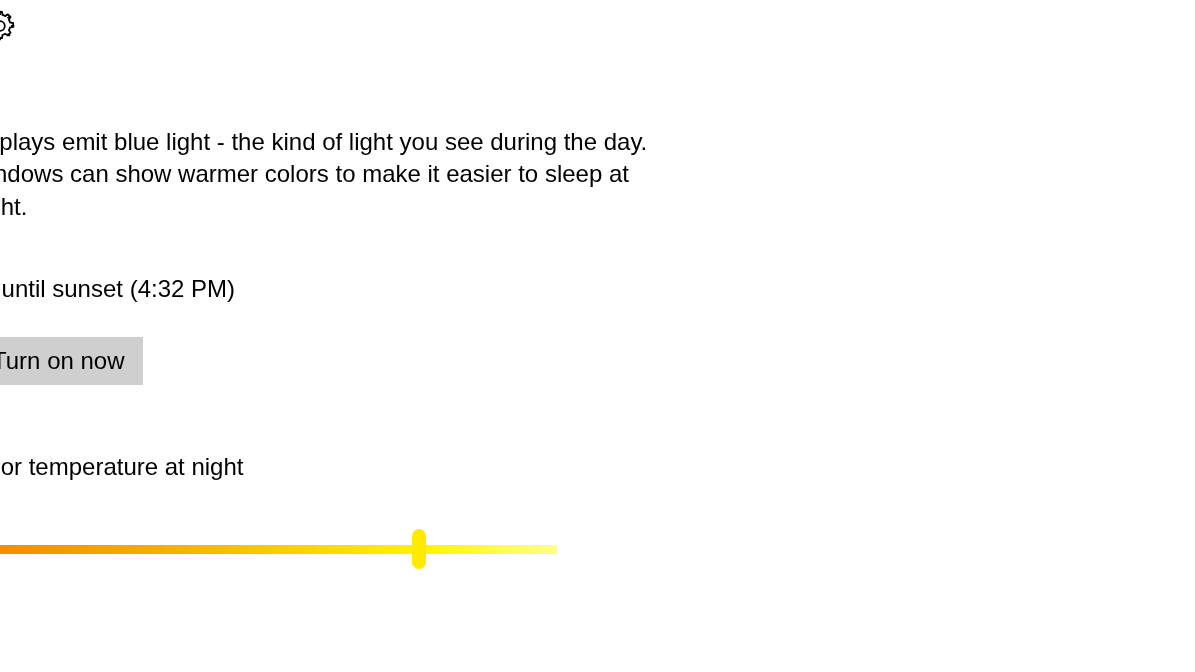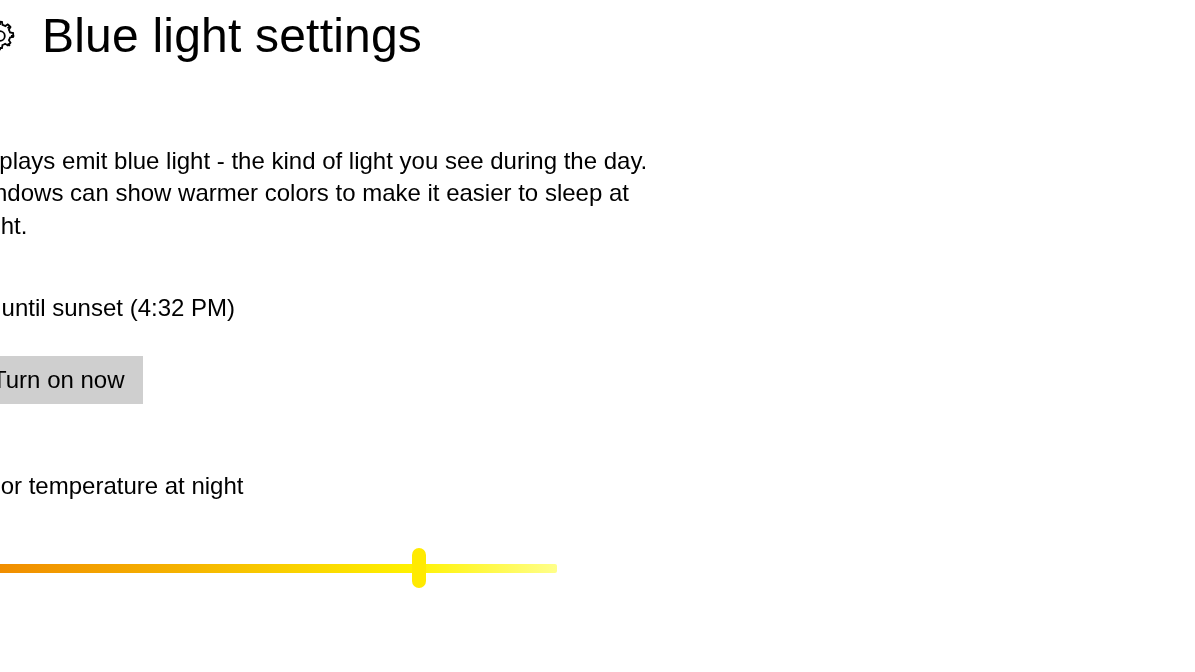--- a/index.html
+++ b/index.html
@@ -105,21 +105,20 @@
 
 <div class="page">
   <div class="header">
     <span class="gear-icon">
       <svg viewBox="0 0 24 24" fill="none" stroke="#000" stroke-width="1.2">
         <circle cx="12" cy="12" r="3.2"></circle>
         <path d="M12 2.5v2.2M12 19.3v2.2M21.5 12h-2.2M4.7 12H2.5M18.6 5.4l-1.55 1.55M6.95 17.05 5.4 18.6M18.6 18.6l-1.55-1.55M6.95 6.95 5.4 5.4"></path>
         <path d="M12 2.5c.8 0 1.3.05 1.3.05l.35 2.05c.65.18 1.25.45 1.8.8l1.75-1.1s.4.3.95.85.85.95.85.95l-1.1 1.75c.35.55.62 1.15.8 1.8l2.05.35s.05.5.05 1.3-.05 1.3-.05 1.3l-2.05.35c-.18.65-.45 1.25-.8 1.8l1.1 1.75s-.3.4-.85.95-.95.85-.95.85l-1.75-1.1c-.55.35-1.15.62-1.8.8l-.35 2.05s-.5.05-1.3.05-1.3-.05-1.3-.05l-.35-2.05c-.65-.18-1.25-.45-1.8-.8l-1.75 1.1s-.4-.3-.95-.85-.85-.95-.85-.95l1.1-1.75c-.35-.55-.62-1.15-.8-1.8L2.55 13.3S2.5 12.8 2.5 12s.05-1.3.05-1.3l2.05-.35c.18-.65.45-1.25.8-1.8L4.3 6.8s.3-.4.85-.95.95-.85.95-.85l1.75 1.1c.55-.35 1.15-.62 1.8-.8l.35-2.05S11.2 2.5 12 2.5z" fill="none"></path>
       </svg>
     </span>
-    <h1 class="title">Blue light settings</h1>
   </div>
 
   <div class="body">
     <p class="desc">
       <span>isplays emit blue light - the kind of light you see during the day.</span><br>
       <span>/indows can show warmer colors to make it easier to sleep at</span><br>
       <span>ight.</span>
     </p>
 
     <p class="status">ff until sunset (4:32 PM)</p>

